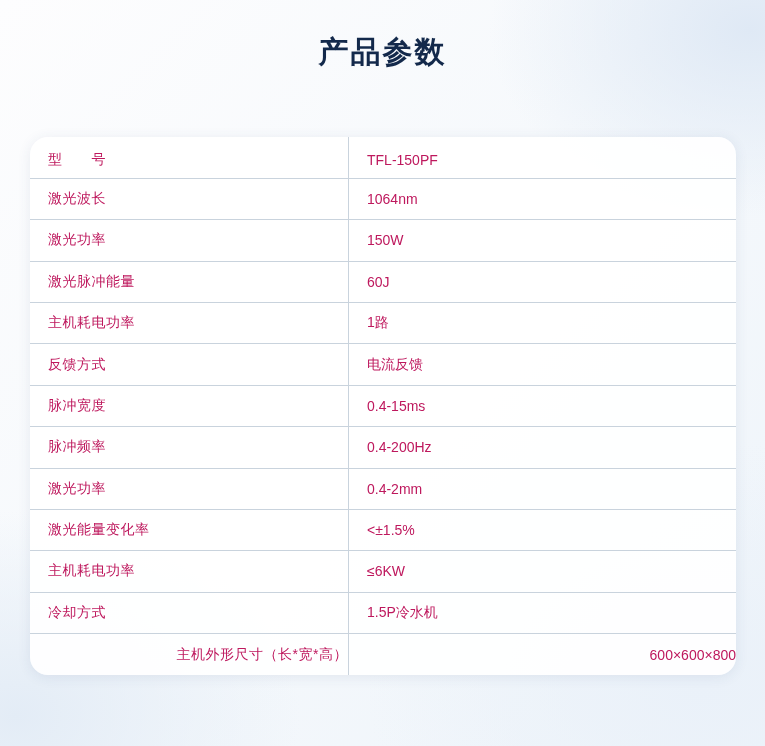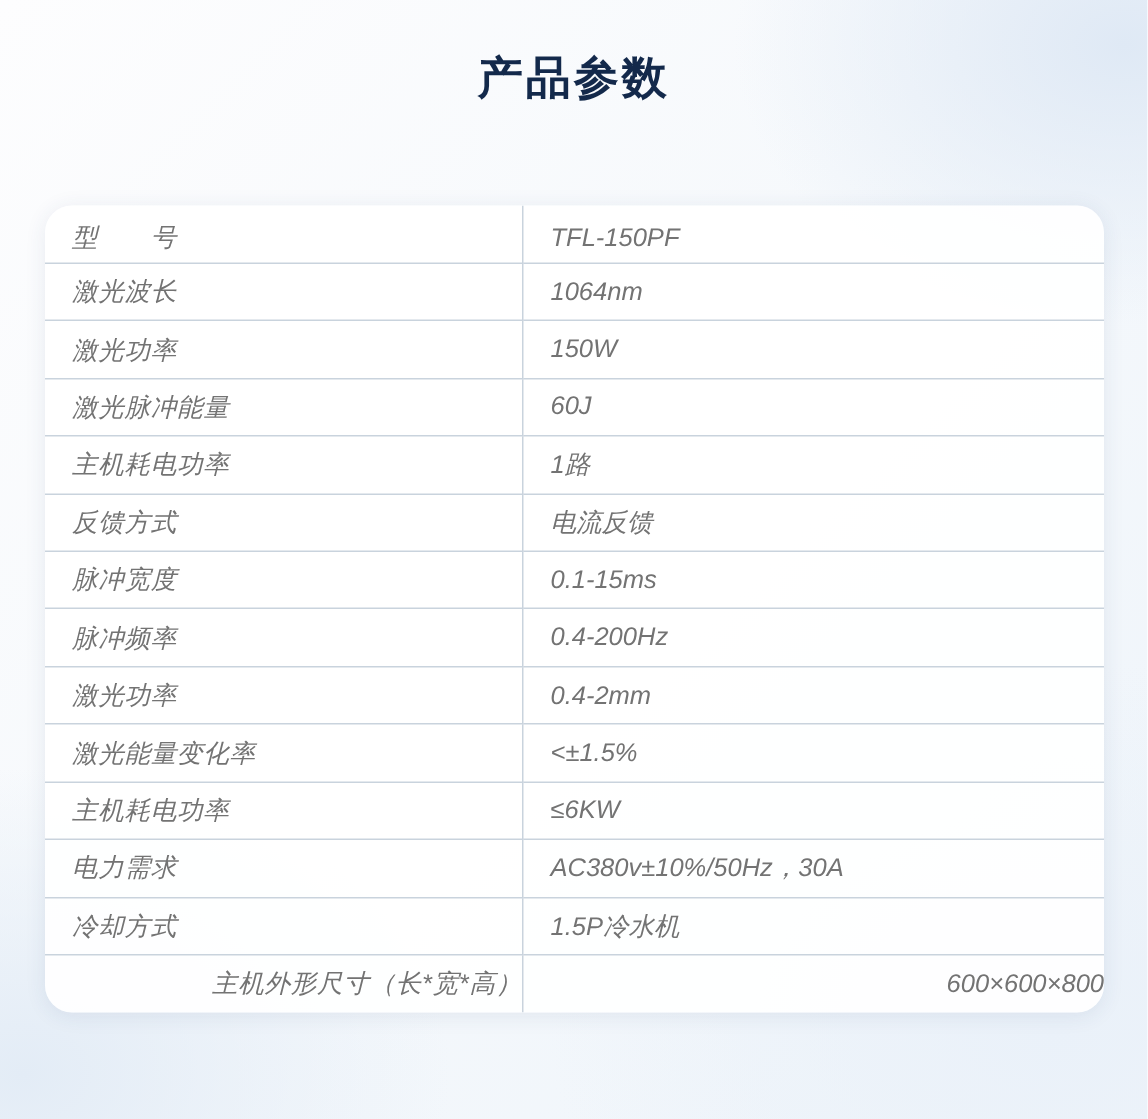--- a/index.html
+++ b/index.html
@@ -50,26 +50,25 @@
     width: 100%;
     height: 100%;
     border-collapse: collapse;
     table-layout: fixed;
   }
   table.spec tr {
     height: 38.4px;
   }
   table.spec td {
     padding: 0 0 0 18px;
-    font-size: 17px;
-    color: #737373;
+    font-size: 14px;
+    color: #be185d;
     border-bottom: 1px solid #c9d3dd;
     vertical-align: middle;
     white-space: nowrap;
-    font-style: italic;
   }
   table.spec tr:last-child td {
     border-bottom: none;
     text-align: right;
   }
   td.key {
     width: 300px;
     border-right: 1px solid #c9d3dd;
     letter-spacing: 0.5px;
   }
@@ -110,43 +109,39 @@
         <tr>
           <td class="key">主机耗电功率</td>
           <td class="val">1路</td>
         </tr>
         <tr>
           <td class="key">反馈方式</td>
           <td class="val">电流反馈</td>
         </tr>
         <tr>
           <td class="key">脉冲宽度</td>
-          <td class="val">0.1-15ms</td>
+          <td class="val">0.4-15ms</td>
         </tr>
         <tr>
           <td class="key">脉冲频率</td>
           <td class="val">0.4-200Hz</td>
         </tr>
         <tr>
           <td class="key">激光功率</td>
           <td class="val">0.4-2mm</td>
         </tr>
         <tr>
           <td class="key">激光能量变化率</td>
           <td class="val">&lt;±1.5%</td>
         </tr>
         <tr>
           <td class="key">主机耗电功率</td>
           <td class="val">≤6KW</td>
         </tr>
         <tr>
-          <td class="key">电力需求</td>
-          <td class="val">AC380v±10%/50Hz，30A</td>
-        </tr>
-        <tr>
           <td class="key">冷却方式</td>
           <td class="val">1.5P冷水机</td>
         </tr>
         <tr>
           <td class="key">主机外形尺寸（长*宽*高）</td>
           <td class="val">600×600×800</td>
         </tr>
       </tbody>
     </table>
   </div>

